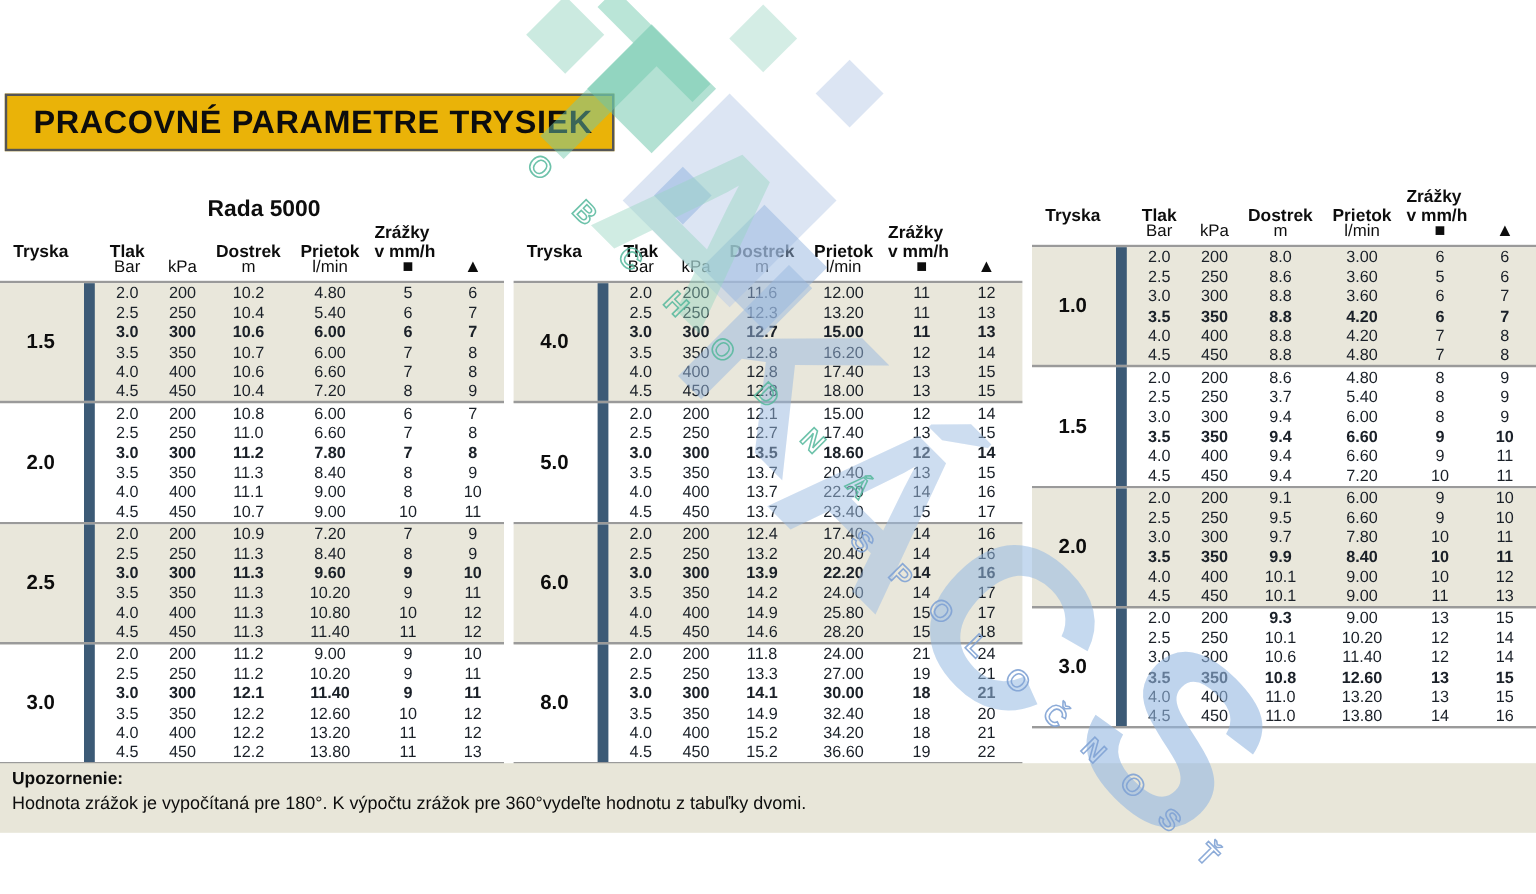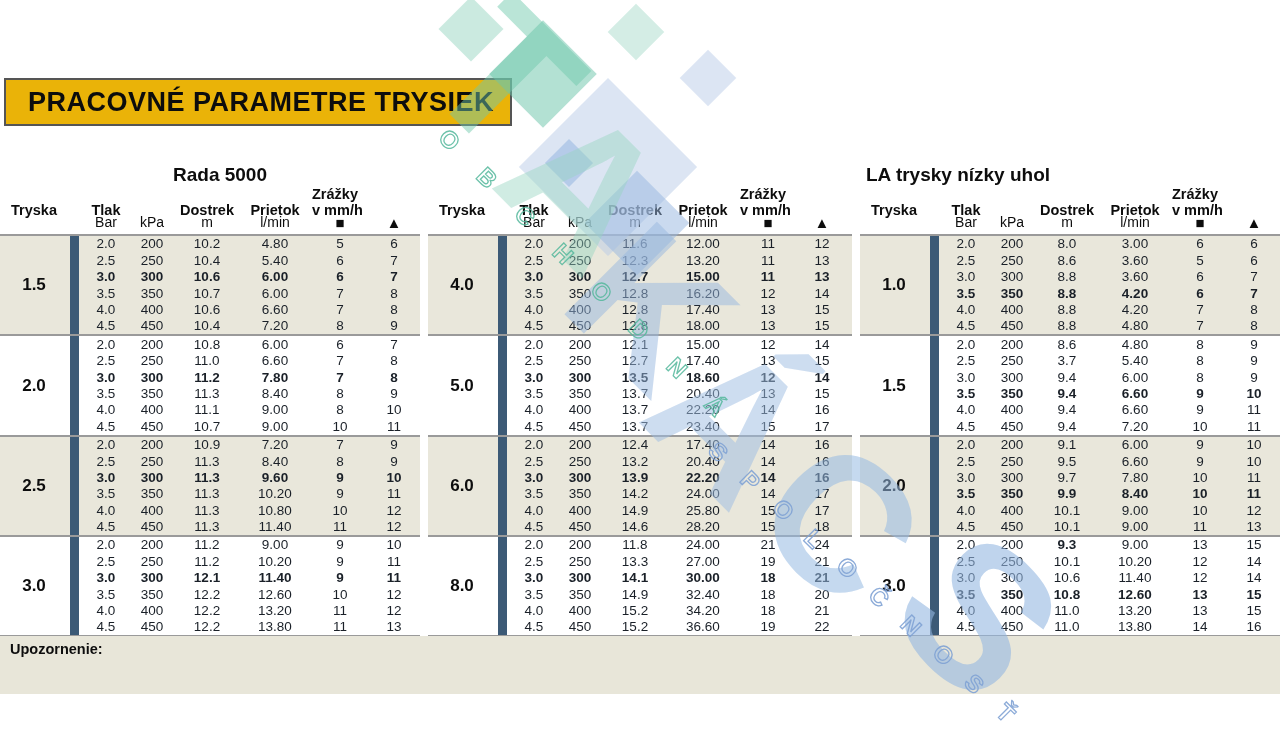--- a/index.html
+++ b/index.html
@@ -424,21 +424,20 @@
             <div class="v" style="grid-area: 6 / 4;">450</div>
             <div class="v" style="grid-area: 6 / 5;">15.2</div>
             <div class="v" style="grid-area: 6 / 6;">36.60</div>
             <div class="v" style="grid-area: 6 / 7;">19</div>
             <div class="v" style="grid-area: 6 / 8;">22</div>
           </div>
         </div>
     </section>
 
     <section class="group g3">
-      <div class="group-title">LA trysky nízky uhol</div>
       <div class="grid hrow1">
         <div class="c col1">Tryska</div>
         <div class="c span2 col3">Tlak</div>
         <div class="c col5">Dostrek</div>
         <div class="c col6">Prietok</div>
         <div class="c span2 col7">Zrážky v mm/h</div>
       </div>
       <div class="grid hrow2">
         <div class="c col3">Bar</div>
         <div class="c col4">kPa</div>
@@ -607,20 +606,21 @@
             <div class="v" style="grid-area: 6 / 6;">13.80</div>
             <div class="v" style="grid-area: 6 / 7;">14</div>
             <div class="v" style="grid-area: 6 / 8;">16</div>
           </div>
         </div>
     </section>
   </div>
 
   <div class="note">
     <div class="nh">Upozornenie:</div>
+    <div class="nt">Hodnota zrážok je vypočítaná pre 180°. K výpočtu zrážok pre 360°vydeľte hodnotu z tabuľky dvomi.</div>
   </div>
 
   <div class="wm">
       <div class="dmd" style="left: 448px; top: 6px; width: 46px; height: 46px; background: rgba(160, 216, 198, 0.55);"></div>
       <div class="dmd" style="left: 505px; top: 36px; width: 76px; height: 76px; background: rgba(104, 196, 168, 0.5);"></div>
       <div class="dmd" style="left: 616px; top: 12px; width: 40px; height: 40px; background: rgba(160, 216, 198, 0.45);"></div>
       <div class="dmd" style="left: 545px; top: 104px; width: 126px; height: 126px; background: rgba(185, 204, 232, 0.5);"></div>
       <div class="dmd" style="left: 552px; top: 146px; width: 34px; height: 34px; background: rgba(150, 182, 224, 0.55);"></div>
       <div class="dmd" style="left: 600px; top: 186px; width: 74px; height: 74px; background: rgba(150, 182, 224, 0.5);"></div>
       <div class="dmd" style="left: 688px; top: 58px; width: 40px; height: 40px; background: rgba(185, 204, 232, 0.5);"></div>

